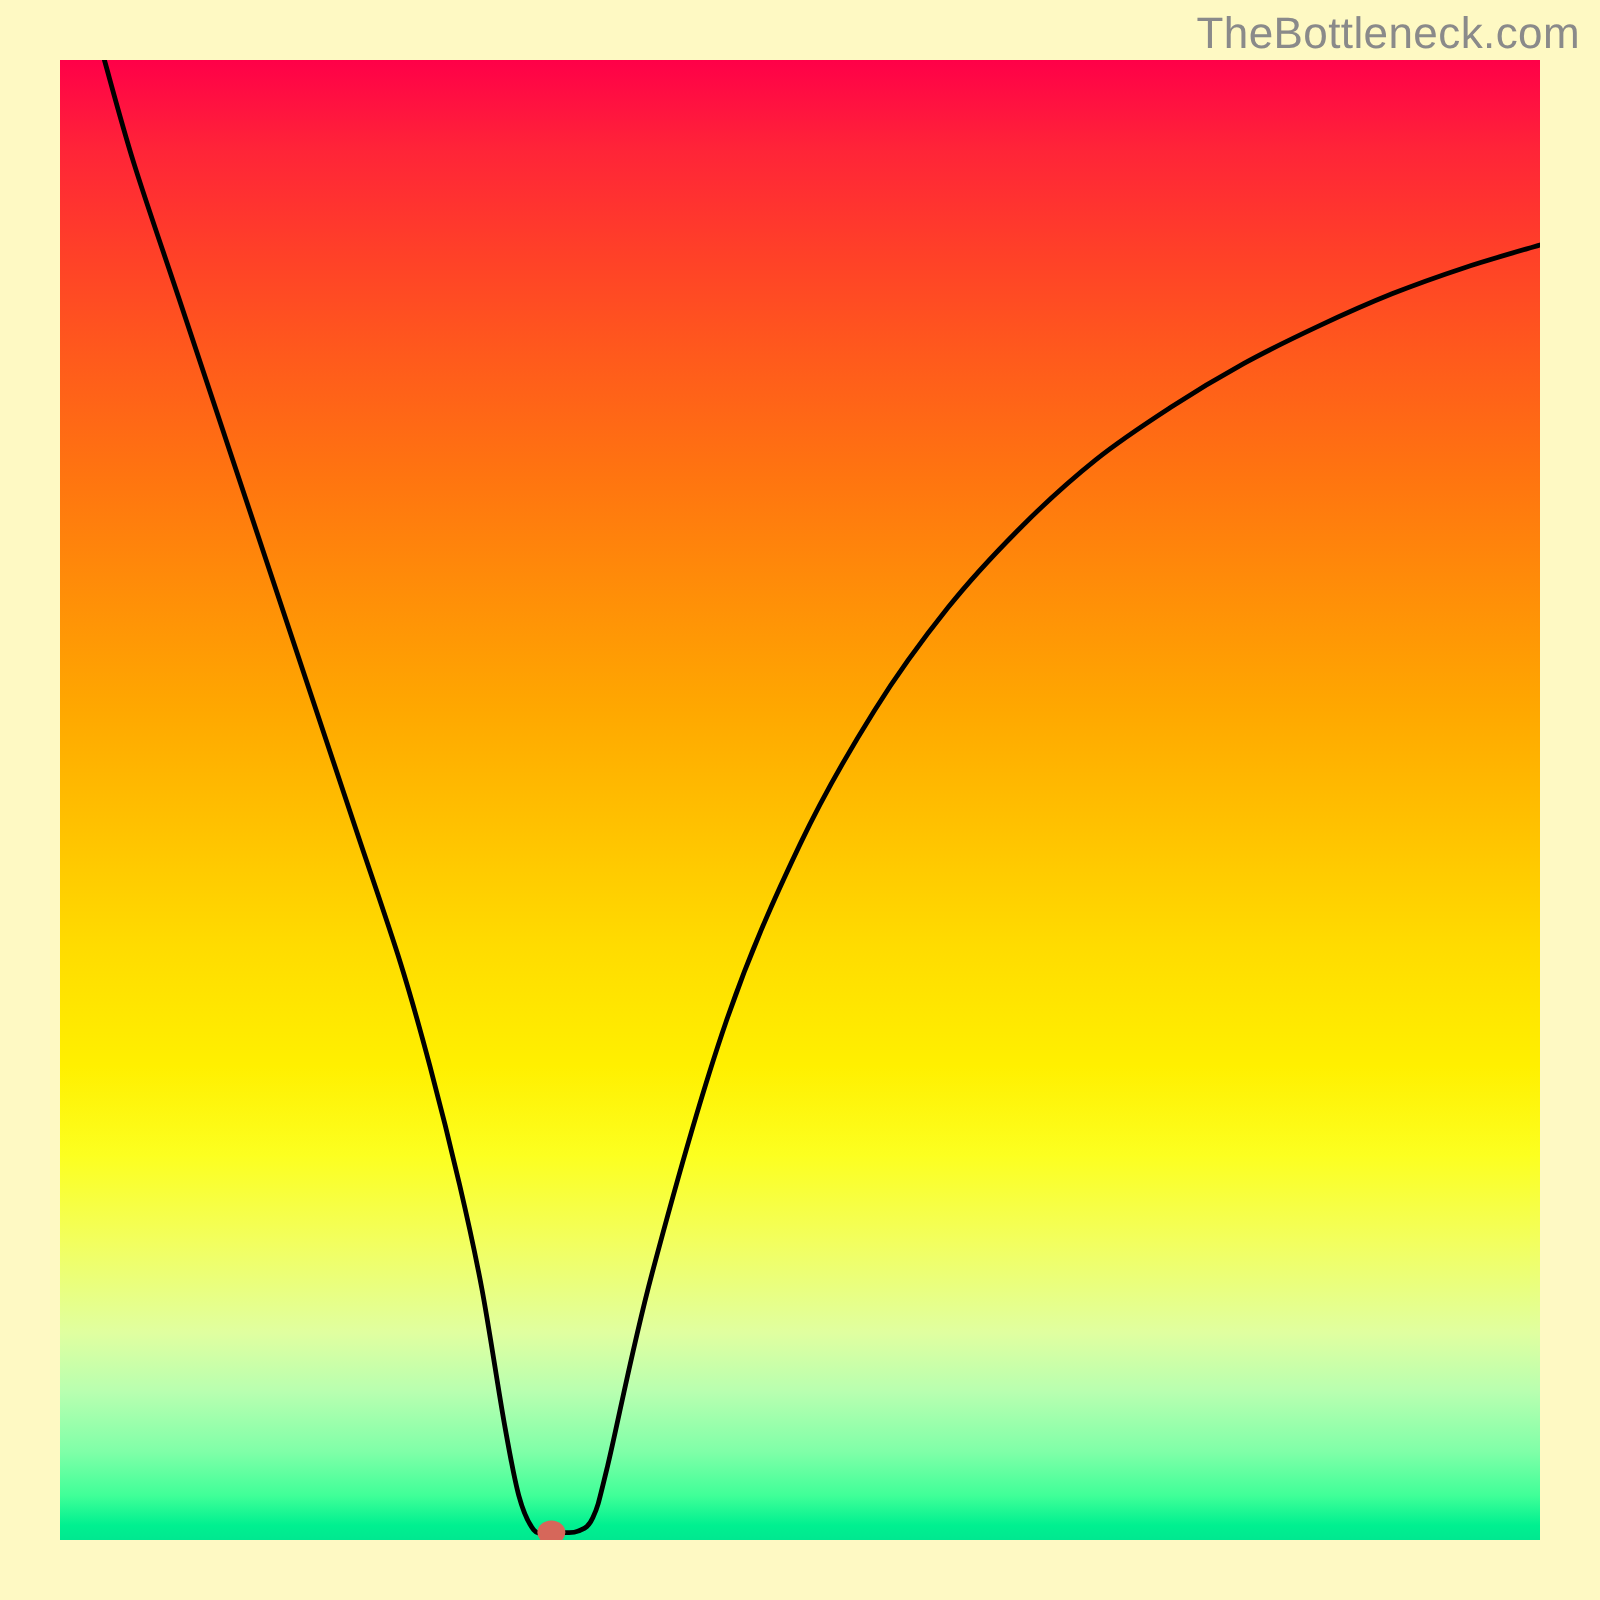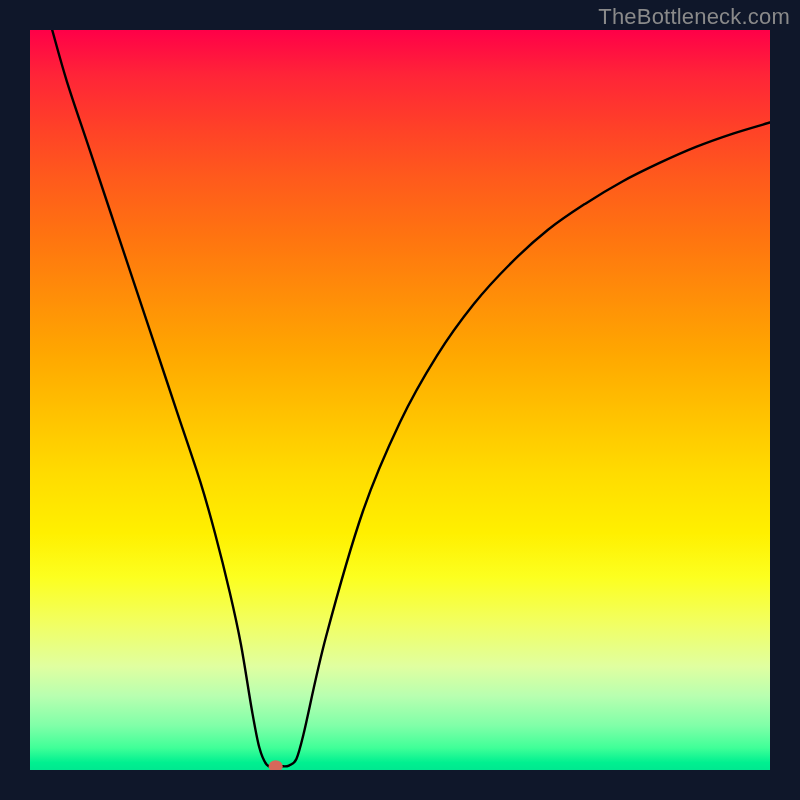--- a/index.html
+++ b/index.html
@@ -8,21 +8,21 @@
     width: 800px;
     height: 800px;
     overflow: hidden;
     background: #000;
     font-family: Arial, Helvetica, sans-serif;
   }
   .frame {
     position: relative;
     width: 800px;
     height: 800px;
-    background: #0f172a;
+    background: #fef9c3;
   }
   .plot-area {
     position: absolute;
     left: 30px;
     top: 30px;
     width: 740px;
     height: 740px;
     
     background: linear-gradient(
       to bottom,

